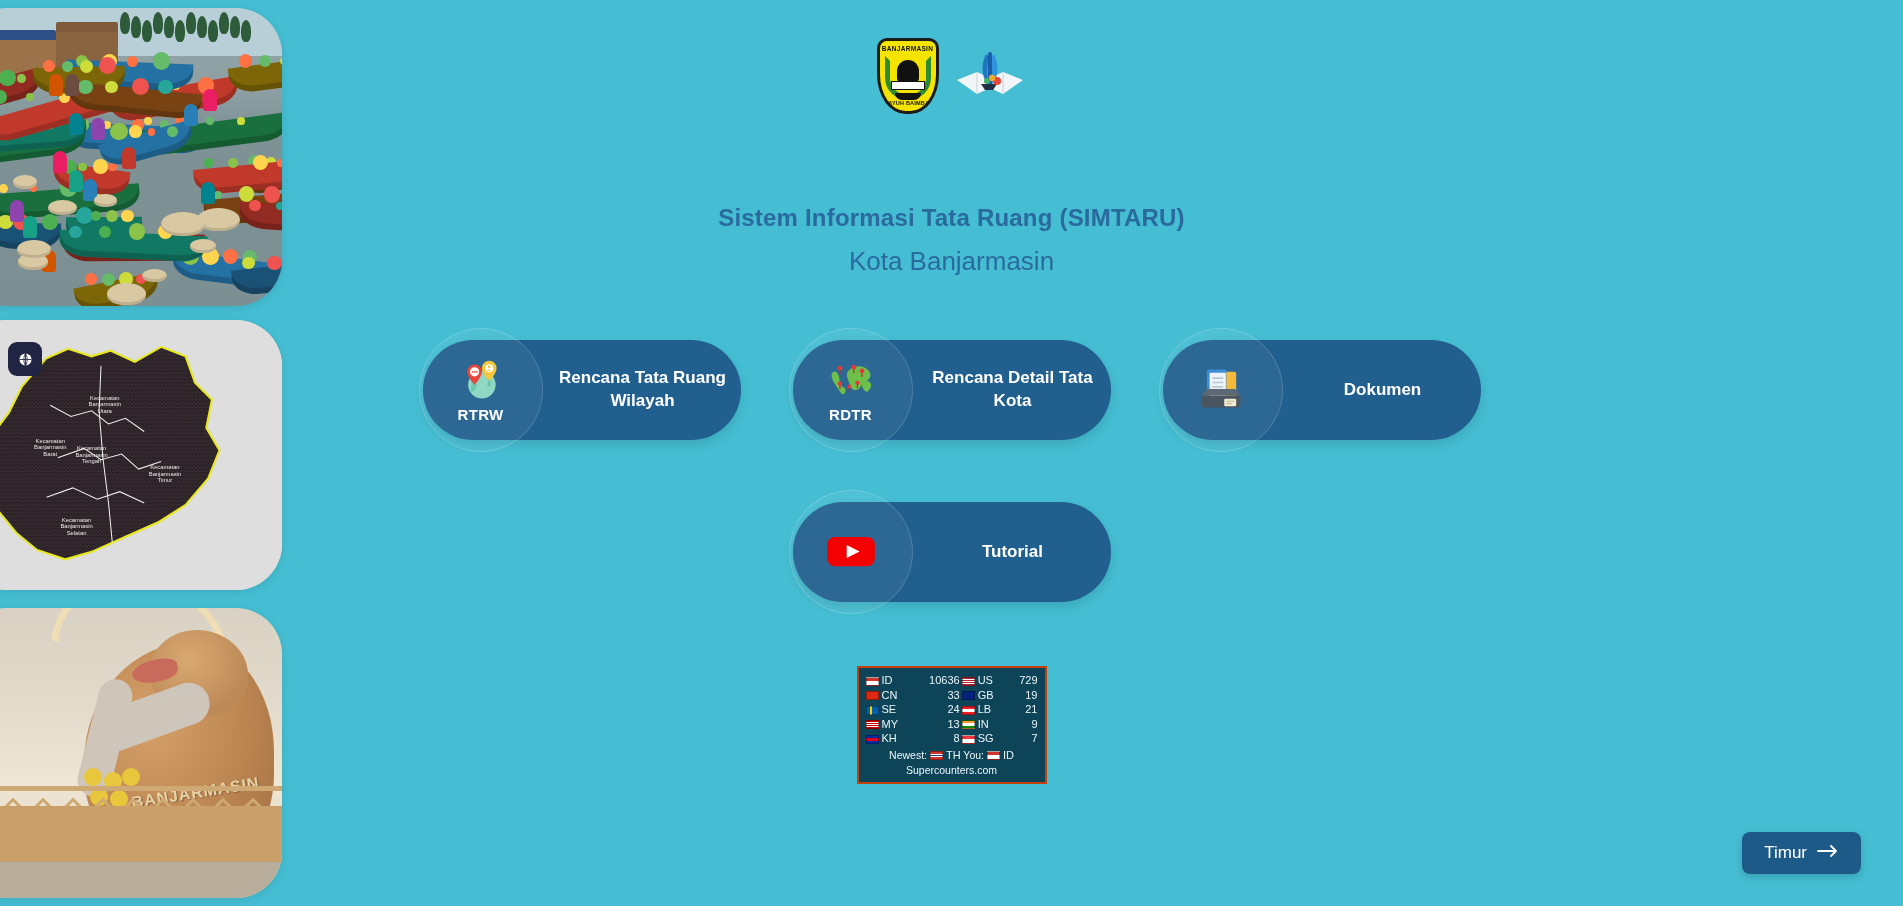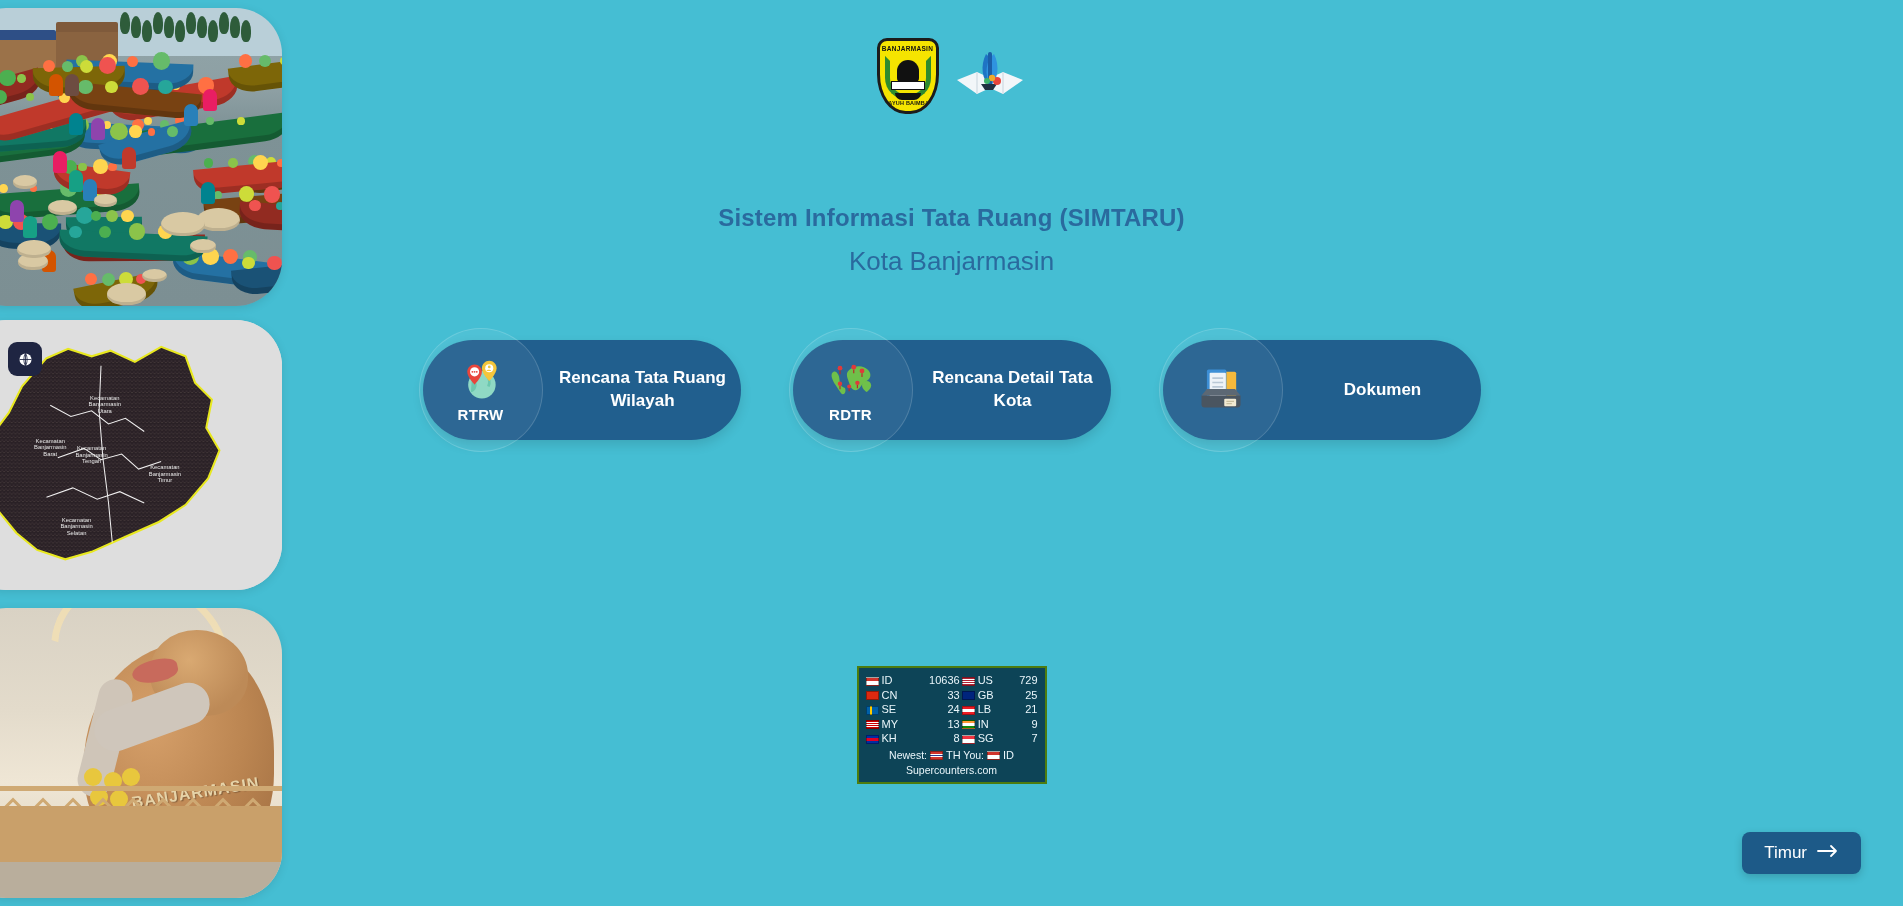--- a/index.html
+++ b/index.html
@@ -132,21 +132,21 @@
   .mbtn .btn-label {
     margin-left: 132px; width: 176px; text-align:center;
     color:#fff; font-weight:bold; font-size:17px; line-height:1.35;
   }
   .mbtn.noabbr .icon-slot { width:54px; height:54px; }
   .mbtn.noabbr .icon-slot svg { width:52px; height:52px; }
 
   
   .counter {
     position: absolute; left: 50%; transform: translateX(-50%); top: 666px;
-    width: 190px; background: #0d4457; border: 2px solid #4d7c0f;
+    width: 190px; background: #0d4457; border: 2px solid #c2410c;
     padding: 5px 6px 4px; color: #eaf6fb; font-size: 11px; line-height: 1.32;
   }
   .ctab { width:100%; border-collapse: collapse; }
   .ctab td { padding: 0 1px; vertical-align: middle; white-space: nowrap; }
   .flag { display:inline-block; width:13px; height:9px; vertical-align:middle;
           margin-right:3px; border:1px solid rgba(0,0,0,.35); }
   .cc { font-size: 11px; }
   .num { text-align: right; font-size: 11px; padding-right: 3px; }
   .crow2 { margin-top: 2px; text-align:center; font-size: 10.5px; }
   .stat { display:flex; justify-content:space-between; padding: 0 12px; font-size:10.5px; }
@@ -513,36 +513,48 @@
         </div>
         <div class="abbr"></div>
       </div>
       <div class="btn-label">Dokumen</div>
     </a>
   </div>
 
   <div class="menu-row menu-row-2">
 
 
+    <a class="mbtn noabbr" href="#">
+      <div class="bubble">
+        <div class="icon-slot">
+          <svg viewBox="0 0 48 48">
+            <rect x="2" y="11" width="44" height="27" rx="7" fill="#f40000"></rect>
+            <path d="M20 18.5l12 6-12 6z" fill="#ffffff"></path>
+          </svg>
+        </div>
+        <div class="abbr"></div>
+      </div>
+      <div class="btn-label">Tutorial</div>
+    </a>
   </div>
 
   <div class="counter">
     <table class="ctab">
       <tbody id="counterRows">
           <tr>
             <td><span class="flag" style="background:linear-gradient(#d0342c 0 50%,#fff 50% 100%)"></span><span class="cc">ID</span></td>
             <td class="num">10636</td>
             <td><span class="flag" style="background:linear-gradient(#b22234 0 14%,#fff 14% 28%,#b22234 28% 42%,#fff 42% 56%,#b22234 56% 70%,#fff 70% 85%,#b22234 85% 100%)"></span><span class="cc">US</span></td>
             <td class="num">729</td>
           </tr>
           <tr>
             <td><span class="flag" style="background:linear-gradient(#de2910,#de2910)"></span><span class="cc">CN</span></td>
             <td class="num">33</td>
             <td><span class="flag" style="background:linear-gradient(#00247d,#00247d)"></span><span class="cc">GB</span></td>
-            <td class="num">25</td>
+            <td class="num">19</td>
           </tr>
           <tr>
             <td><span class="flag" style="background:linear-gradient(90deg,#0060a8 0 30%,#fecc00 30% 46%,#0060a8 46% 100%)"></span><span class="cc">SE</span></td>
             <td class="num">24</td>
             <td><span class="flag" style="background:linear-gradient(#ed1c24 0 25%,#fff 25% 75%,#ed1c24 75% 100%)"></span><span class="cc">LB</span></td>
             <td class="num">21</td>
           </tr>
           <tr>
             <td><span class="flag" style="background:linear-gradient(#cc0001 0 14%,#fff 14% 28%,#cc0001 28% 42%,#fff 42% 56%,#cc0001 56% 70%,#fff 70% 85%,#cc0001 85% 100%)"></span><span class="cc">MY</span></td>
             <td class="num">13</td>

